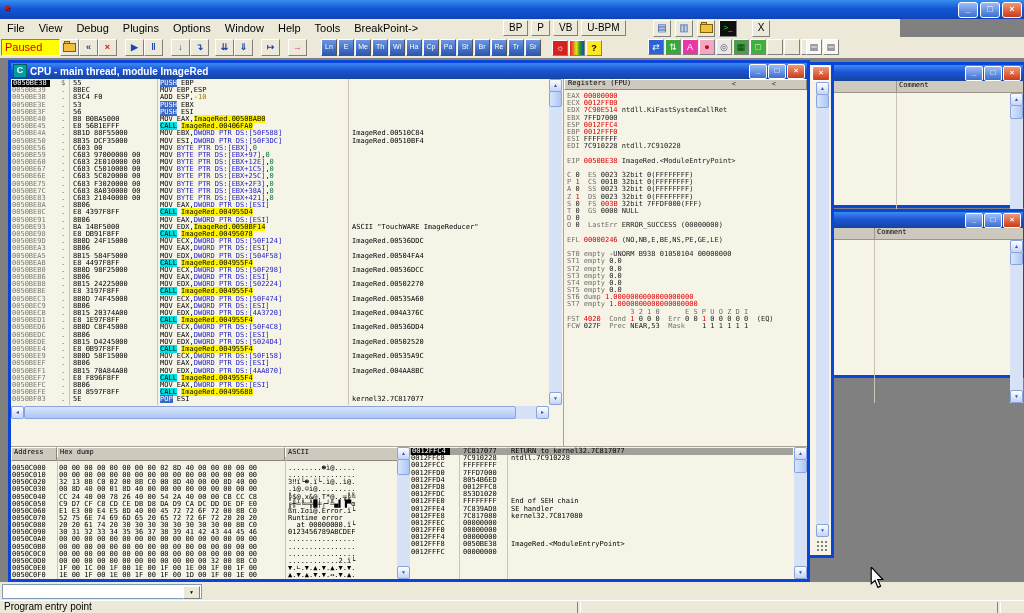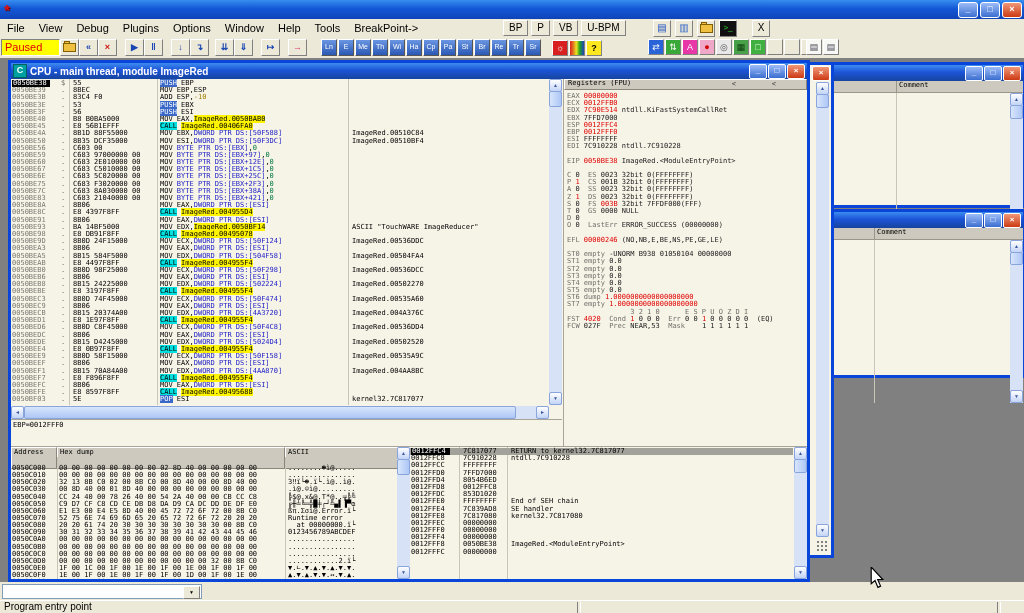--- a/index.html
+++ b/index.html
@@ -9,21 +9,21 @@
   
   #titlebar{left:0;top:0;width:1024px;height:19px;
     background:linear-gradient(180deg,#388EF0 0%,#1257D6 45%,#0F44B8 100%);
     display:flex;align-items:center;padding:0 2px;box-sizing:border-box}
   #app-icon{color:#E01010;font-weight:bold;font-size:15px;line-height:14px;text-shadow:1px 1px 0 #600;margin-left:2px}
   .caps{margin-left:auto;display:flex;gap:2px}
   .capbtn{width:18px;height:14px;border-radius:3px;border:1px solid #fff;
     background:linear-gradient(#9CBCF8,#3B6ED0);color:#fff;font-size:9px;line-height:12px;
     text-align:center;font-weight:bold}
   .capbtn.close{background:linear-gradient(#F09878,#CC3A14)}
-  #menubar{left:0;top:19px;width:1024px;height:18px;background:#ECE9D8;display:flex;
+  #menubar{left:0;top:19px;width:900px;height:18px;background:#ECE9D8;display:flex;
     align-items:center;font-size:11px;color:#000}
   .menu-item{padding:1px 7px}
   #plug-cluster{position:absolute;left:503px;top:20px;display:flex;align-items:center}
   .pbtn{height:14px;font-size:10px;padding:0 5px;background:#ECE9D8;border:1px solid;
     border-color:#FFF #808080 #808080 #FFF;margin-right:3px;line-height:13px}
   #menu-icons{position:absolute;left:653px;top:20px;display:flex;gap:4px}
   .mibtn{width:16px;height:15px;border:1px solid;border-color:#FFF #808080 #808080 #FFF;
     background:#ECE9D8;text-align:center;font-size:10px;line-height:14px}
   .ic-page{color:#2050C0}.ic-book{color:#3868C8}
   .ic-console{background:#101010;color:#30E030;font-size:8px}
@@ -92,21 +92,21 @@
   .sT{color:#000}
   #info-pane{left:0;top:340px;width:551px;height:27px;border-top:1px solid #A8A498;
     padding:2px 0 0 2px;box-sizing:border-box}
   #registers{left:553px;top:0;width:243px;height:367px;overflow:hidden}
   #reg-hdr{height:11px;padding-left:3px;position:relative;font-weight:normal}
   .reg-arrow{position:absolute;top:1px;font-size:7px;color:#333}
   #reg-lines{padding:3px 0 0 3px}
   .rline{white-space:pre;height:7.2px}
   .rn{color:#70706A}.rv{color:#1A1A1A}.rr{color:#E00000}
   #dump{left:0;top:368px;width:387px;height:132px;overflow:hidden}
-  .hcell{position:absolute;top:0;height:22px;line-height:9px;padding-left:2px;box-sizing:border-box}
+  .hcell{position:absolute;top:0;height:14px;line-height:9px;padding-left:2px;box-sizing:border-box}
   .dmr{position:relative;height:7.15px;white-space:pre}
   .dma{position:absolute;left:1px;color:#000}
   .dmh{position:absolute;left:48px;color:#000}
   .dms{position:absolute;left:277px;color:#000}
   #stack{left:399px;top:368px;width:383px;height:132px;overflow:hidden}
   .srow{position:relative;height:7.2px;white-space:pre}
   .srow.sel{background:#A3A29A}
   .sa{position:absolute;left:1px;color:#000}
   .sa.sel{background:#000;color:#fff;width:38px;padding-left:1px}
   .sv{position:absolute;left:53px;color:#000}
@@ -342,23 +342,20 @@
         <span class="sthumb" style="top:12px;left:0;width:11px;height:14px"></span>
         <span class="sbtn" style="bottom:0;left:0">▼</span>
       </div>
 
       <div class="sb" style="left:0;top:327px;width:538px;height:13px">
         <span class="sbtn" style="left:0;top:0">◄</span>
         <span class="sthumb h" style="left:13px;top:0;width:490px;height:11px"></span>
         <span class="sbtn" style="right:0;top:0">►</span>
       </div>
 
-      <div class="abs mono" id="info-pane">
-        <span>EBP=0012FFF0</span>
-      </div>
 
       <div class="abs mono" id="registers">
         <div id="reg-hdr" class="hdrbar">
           <span>Registers (FPU)</span>
           <span class="reg-arrow" style="right:70px">&lt;</span>
           <span class="reg-arrow" style="right:30px">&lt;</span>
         </div>
         <div id="reg-lines">
             <div class="rline"><span class="rn">EAX </span><span class="rr">00000000</span></div>
             <div class="rline"><span class="rn">ECX </span><span class="rr">0012FFB0</span></div>

